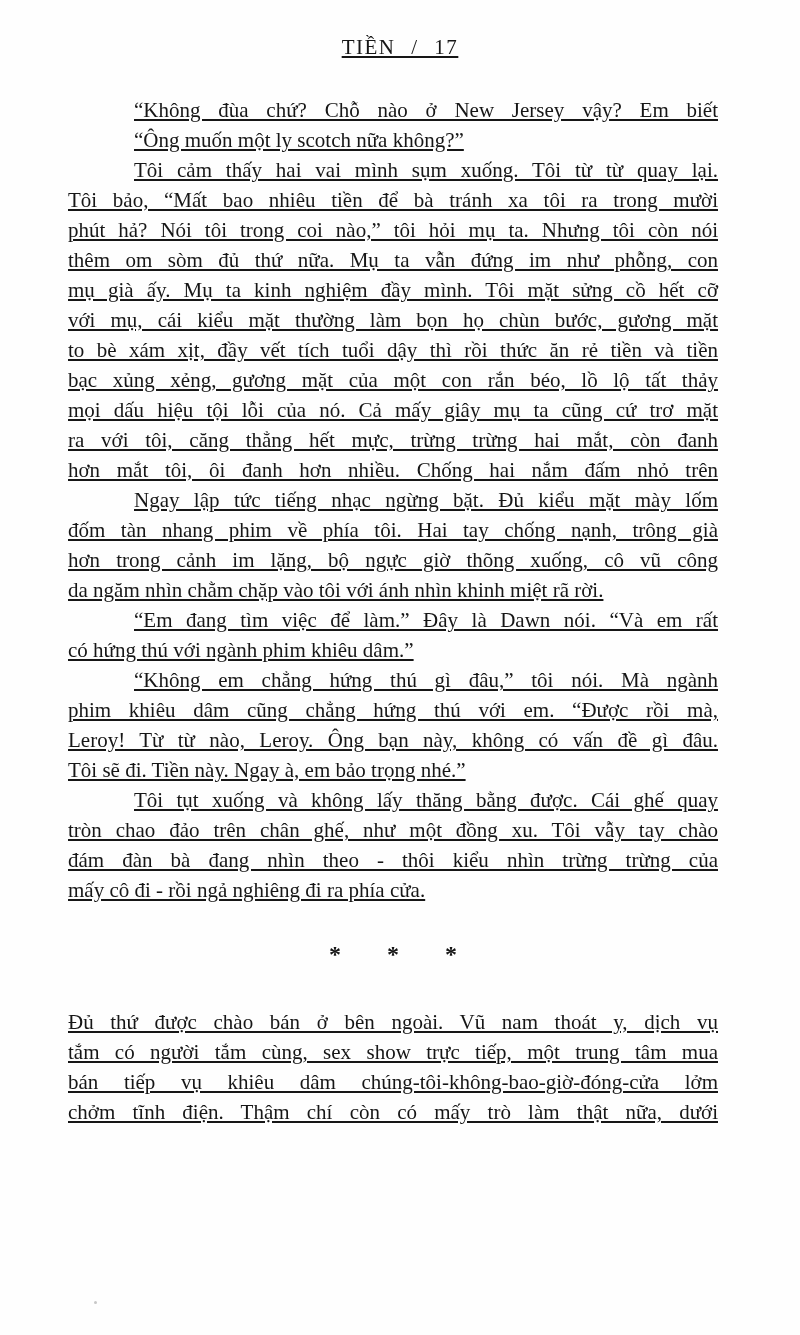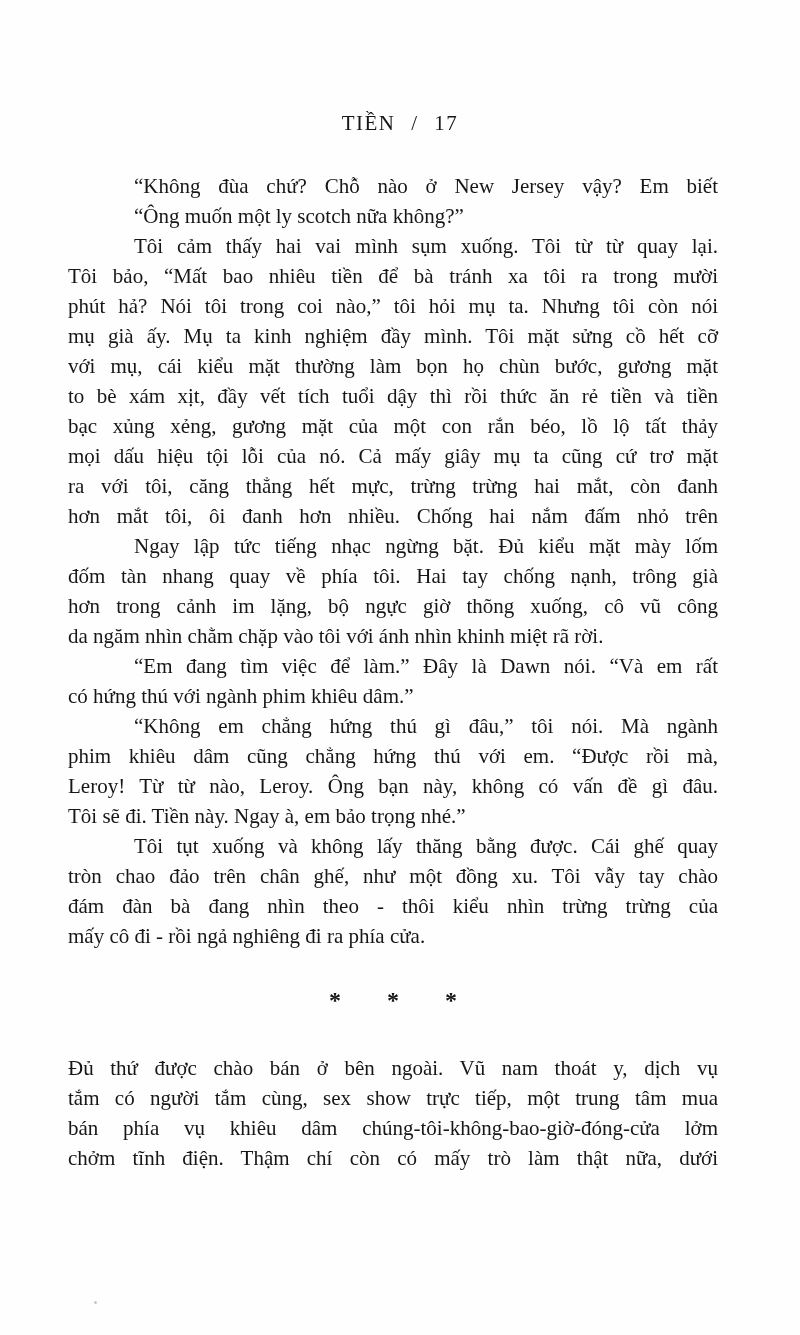--- a/index.html
+++ b/index.html
@@ -7,42 +7,44 @@
   .page {
     position: relative;
     width: 800px;
     height: 1335px;
     background: #fefefe;
     overflow: hidden;
     font-family: "Liberation Serif", "DejaVu Serif", serif;
     color: #161616;
   }
   .running-head {
-    padding-top: 110px;
+    padding-top: 34px;
     height: 26px;
     line-height: 26px;
     text-align: center;
     font-size: 21px;
     letter-spacing: 1.5px;
     word-spacing: 9px;
+    text-decoration: underline;
   }
   .body-text {
     margin-top: 35px;
     padding-left: 68px;
     padding-right: 82px;
     font-size: 21px;
     line-height: 30px;
   }
   .paragraph { margin: 0; padding: 0; }
   .line {
     text-align: justify;
     text-align-last: justify;
     white-space: normal;
     height: 30px;
     overflow: visible;
+    text-decoration: underline;
   }
   .line.flush { text-align-last: left; }
   .line.indent { text-indent: 66px; }
   .separator {
     margin-top: 34px;
     margin-bottom: 38px;
     height: 30px;
     line-height: 30px;
     text-align: center;
     font-size: 24px;
@@ -75,31 +77,32 @@
         <div class="paragraph">
           <div class="line indent">“Không đùa chứ? Chỗ nào ở New Jersey vậy? Em biết</div>
         </div>
         <div class="paragraph">
           <div class="line flush indent">“Ông muốn một ly scotch nữa không?”</div>
         </div>
         <div class="paragraph">
           <div class="line indent">Tôi cảm thấy hai vai mình sụm xuống. Tôi từ từ quay lại.</div>
           <div class="line">Tôi bảo, “Mất bao nhiêu tiền để bà tránh xa tôi ra trong mười</div>
           <div class="line">phút hả? Nói tôi trong coi nào,” tôi hỏi mụ ta. Nhưng tôi còn nói</div>
+          <div class="line">thêm om sòm đủ thứ nữa. Mụ ta vẫn đứng im như phỗng, con</div>
           <div class="line">mụ già ấy. Mụ ta kinh nghiệm đầy mình. Tôi mặt sửng cồ hết cỡ</div>
           <div class="line">với mụ, cái kiểu mặt thường làm bọn họ chùn bước, gương mặt</div>
           <div class="line">to bè xám xịt, đầy vết tích tuổi dậy thì rồi thức ăn rẻ tiền và tiền</div>
           <div class="line">bạc xủng xẻng, gương mặt của một con rắn béo, lồ lộ tất thảy</div>
           <div class="line">mọi dấu hiệu tội lỗi của nó. Cả mấy giây mụ ta cũng cứ trơ mặt</div>
           <div class="line">ra với tôi, căng thẳng hết mực, trừng trừng hai mắt, còn đanh</div>
           <div class="line">hơn mắt tôi, ôi đanh hơn nhiều. Chống hai nắm đấm nhỏ trên</div>
         </div>
         <div class="paragraph">
           <div class="line indent">Ngay lập tức tiếng nhạc ngừng bặt. Đủ kiểu mặt mày lốm</div>
-          <div class="line">đốm tàn nhang quay về phía tôi. Hai tay chống nạnh, trông già</div>
+          <div class="line">đốm tàn nhang phim về phía tôi. Hai tay chống nạnh, trông già</div>
           <div class="line">hơn trong cảnh im lặng, bộ ngực giờ thõng xuống, cô vũ công</div>
           <div class="line flush">da ngăm nhìn chằm chặp vào tôi với ánh nhìn khinh miệt rã rời.</div>
         </div>
         <div class="paragraph">
           <div class="line indent">“Em đang tìm việc để làm.” Đây là Dawn nói. “Và em rất</div>
           <div class="line flush">có hứng thú với ngành phim khiêu dâm.”</div>
         </div>
         <div class="paragraph">
           <div class="line indent">“Không em chẳng hứng thú gì đâu,” tôi nói. Mà ngành</div>
           <div class="line">phim khiêu dâm cũng chẳng hứng thú với em. “Được rồi mà,</div>
@@ -113,21 +116,21 @@
           <div class="line flush">mấy cô đi - rồi ngả nghiêng đi ra phía cửa.</div>
         </div>
       </div>
 
     <div class="separator">* * *</div>
 
     <div>
         <div class="paragraph">
           <div class="line">Đủ thứ được chào bán ở bên ngoài. Vũ nam thoát y, dịch vụ</div>
           <div class="line">tắm có người tắm cùng, sex show trực tiếp, một trung tâm mua</div>
-          <div class="line">bán phía vụ khiêu dâm chúng-tôi-không-bao-giờ-đóng-cửa lởm</div>
+          <div class="line">bán tiếp vụ khiêu dâm chúng-tôi-không-bao-giờ-đóng-cửa lởm</div>
           <div class="line">chởm tĩnh điện. Thậm chí còn có mấy trò làm thật nữa, dưới</div>
         </div>
       </div>
 
   </div>
 
   <div class="scan-speck"></div>
 
 </div>
 

